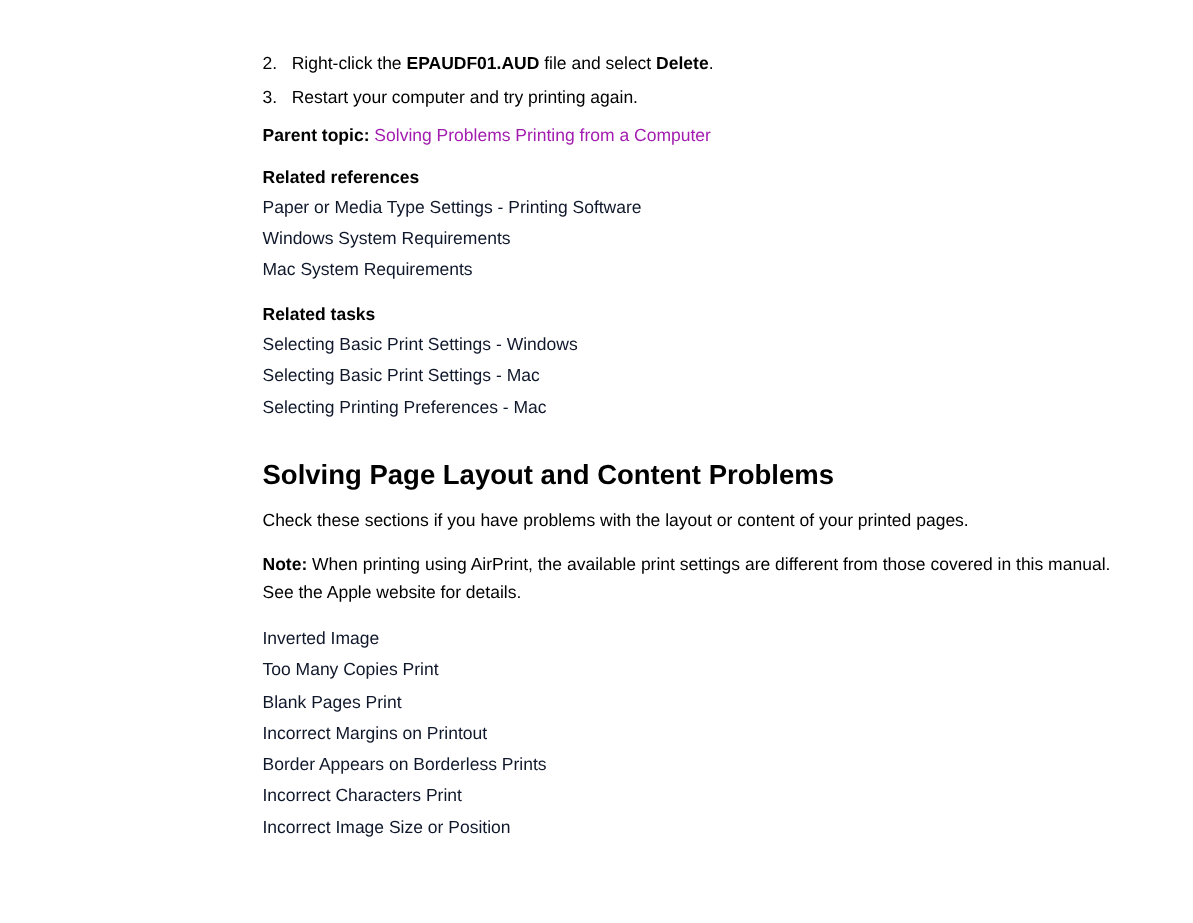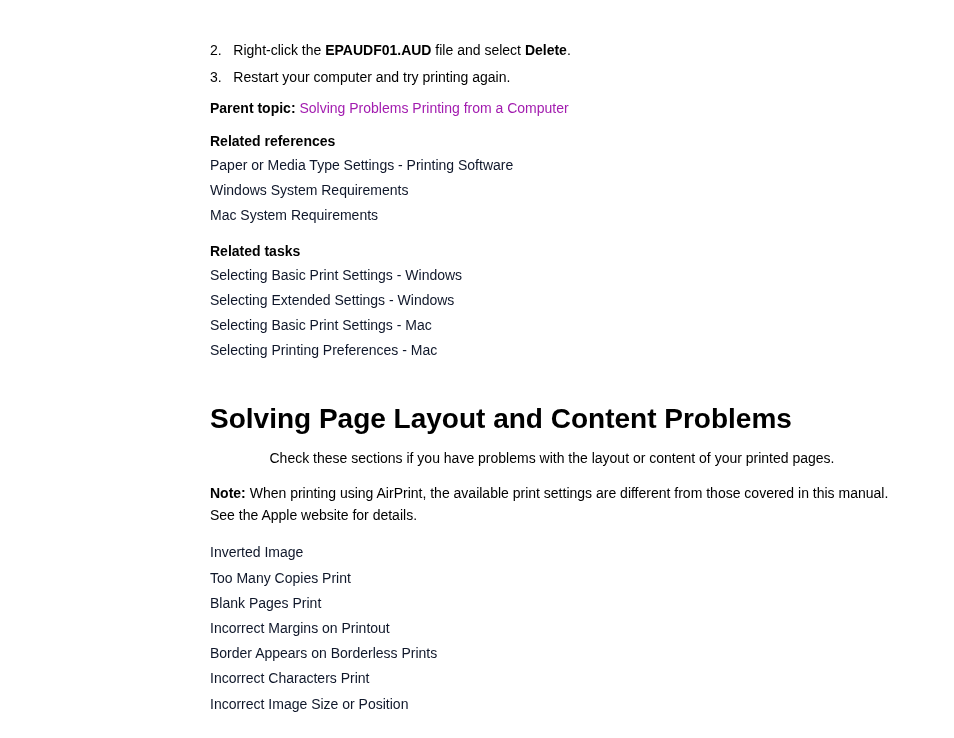--- a/index.html
+++ b/index.html
@@ -41,29 +41,28 @@
       margin-top: 10px;
       margin-bottom: 4px;
     }
     .related-link {
       display: block;
       color: #0f172a;
       text-decoration: none;
       line-height: 1.8;
     }
     .section-heading {
-      font-size: 28px;
+      font-size: 22px;
       font-weight: bold;
-      margin-top: 40px;
+      margin-top: 29px;
       margin-bottom: 12px;
     }
     .body-text {
       line-height: 1.6;
       margin-bottom: 12px;
-      text-align: center;
     }
     .note-text {
       line-height: 1.6;
       margin-bottom: 14px;
     }
     .link-list {
       margin-bottom: 14px;
     }
   </style>
 </head>
@@ -89,21 +88,20 @@
   <div class="section-label">Related references</div>
   <div class="link-list">
     <a class="related-link" href="#">Paper or Media Type Settings - Printing Software</a>
     <a class="related-link" href="#">Windows System Requirements</a>
     <a class="related-link" href="#">Mac System Requirements</a>
   </div>
 
   <div class="section-label">Related tasks</div>
   <div class="link-list">
     <a class="related-link" href="#">Selecting Basic Print Settings - Windows</a>
-    <a class="related-link" href="#">Selecting Extended Settings - Windows</a>
     <a class="related-link" href="#">Selecting Basic Print Settings - Mac</a>
     <a class="related-link" href="#">Selecting Printing Preferences - Mac</a>
   </div>
 
   <h2 class="section-heading">Solving Page Layout and Content Problems</h2>
 
   <p class="body-text">Check these sections if you have problems with the layout or content of your printed pages.</p>
 
   <p class="note-text">
     <span class="bold">Note:</span><span> When printing using AirPrint, the available print settings are different from those covered in this manual. See the Apple website for details.</span>

